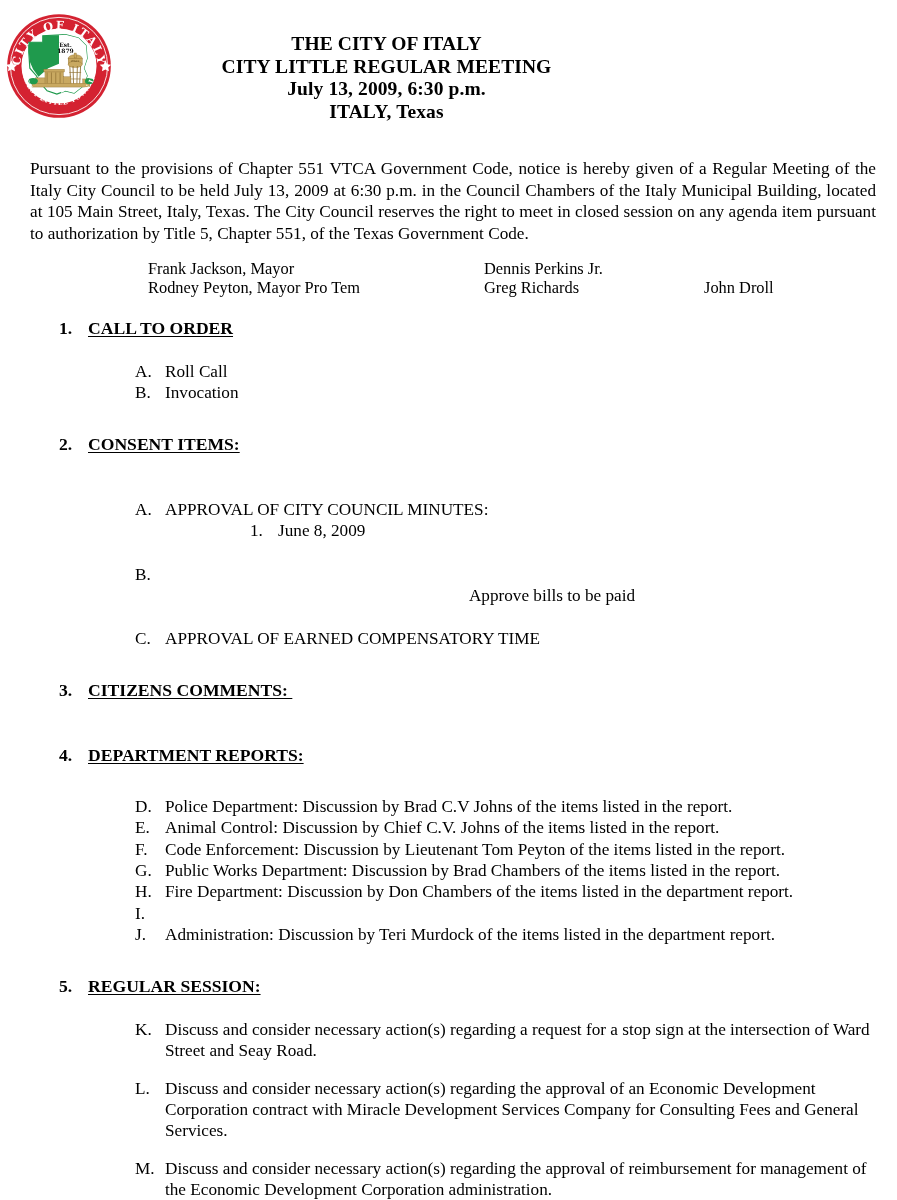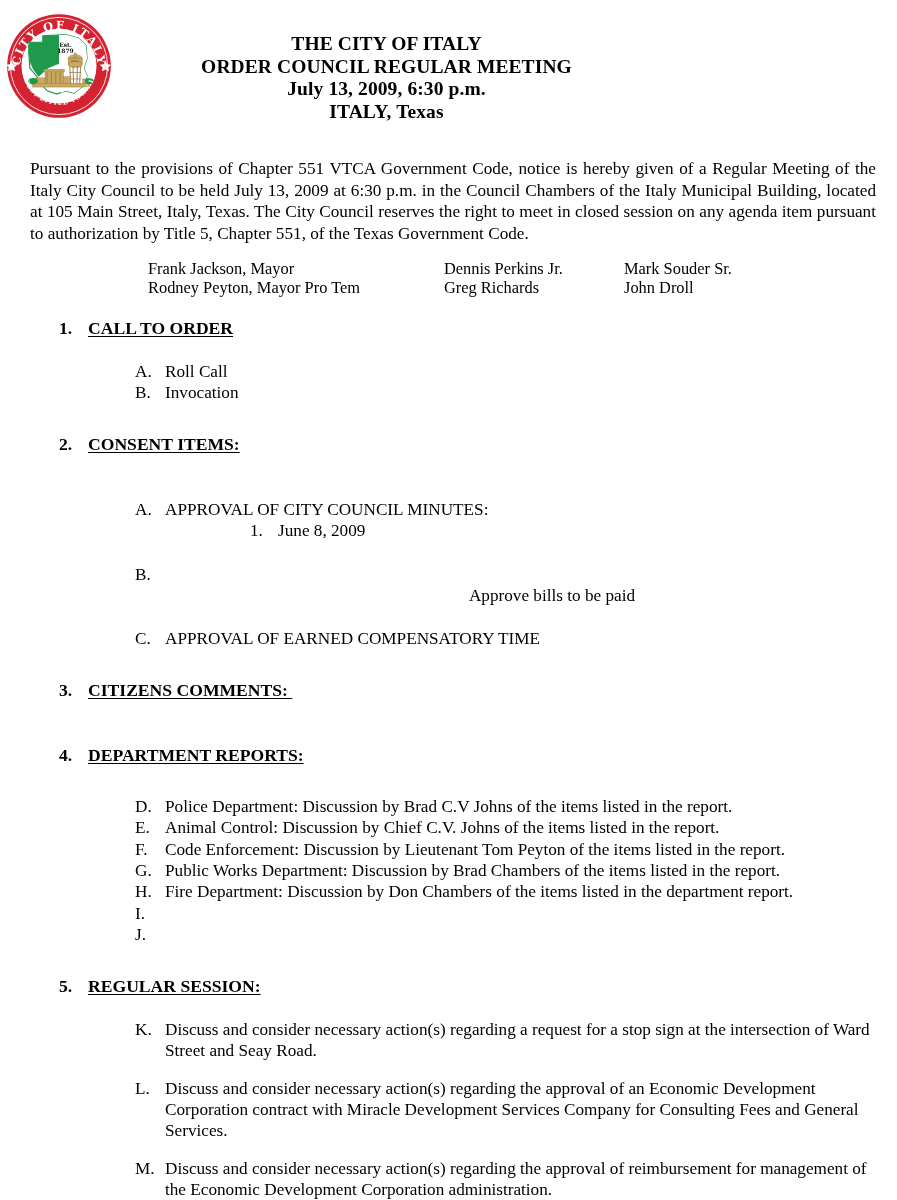--- a/index.html
+++ b/index.html
@@ -63,21 +63,21 @@
 
   
   .council {
     position: absolute;
     left: 148px;
     top: 259px;
     width: 700px;
     font-size: 16.4px;
     line-height: 19.4px;
   }
-  .council .row { display: flex; white-space: nowrap; }
+  .council .row { display: flex; white-space: nowrap; gap: 40px; }
   .council .c1 { width: 296px; flex: 0 0 296px; }
   .council .c2 { width: 180px; flex: 0 0 180px; }
   .council .c3 { flex: 1 1 auto; }
 
   
   .agenda {
     position: absolute;
     left: 0;
     top: 318px;
     width: 897px;
@@ -194,32 +194,31 @@
 
       <g fill="#FFFFFF">
         <path d="M12,100 l3.2,6.6 7.3,1 -5.3,5.1 1.3,7.2 -6.5,-3.4 -6.5,3.4 1.3,-7.2 -5.3,-5.1 7.3,-1 z" transform="translate(0,-10)"></path>
         <path d="M188,100 l3.2,6.6 7.3,1 -5.3,5.1 1.3,7.2 -6.5,-3.4 -6.5,3.4 1.3,-7.2 -5.3,-5.1 7.3,-1 z" transform="translate(-2,-10)"></path>
       </g>
     </svg>
   </div>
 
   <div class="header">
     <span class="ln">THE CITY OF ITALY</span>
-    <span class="ln"><span>ORDER COUNCIL </span><span class="u">REGULAR</span><span> MEETING</span></span>
+    <span class="ln"><span>CITY LITTLE </span><span class="u">REGULAR</span><span> MEETING</span></span>
     <span class="ln">July 13, 2009, 6:30 p.m.</span>
     <span class="ln">ITALY, Texas</span>
   </div>
 
   <div class="notice">Pursuant to the provisions of Chapter 551 VTCA Government Code, notice is hereby given of a Regular Meeting of the Italy City Council to be held July 13, 2009 at 6:30 p.m. in the Council Chambers of the Italy Municipal Building, located at 105 Main Street, Italy, Texas.  The City Council reserves the right to meet in closed session on any agenda item pursuant to authorization by Title 5, Chapter 551, of the Texas Government Code.</div>
 
   <div class="council">
     <div class="row">
       <span class="c1">Frank Jackson, Mayor</span>
       <span class="c2">Dennis Perkins Jr.</span>
-      <span class="c3">Mark Souder Sr.</span>
     </div>
     <div class="row">
       <span class="c1">Rodney Peyton, Mayor Pro Tem</span>
       <span class="c2">Greg Richards</span>
       <span class="c3">John Droll</span>
     </div>
   </div>
 
   <div class="agenda">
 
@@ -295,20 +294,21 @@
     </div>
     <div class="item">
       <span class="mk">H.</span>
       <span class="tx">Fire Department:  Discussion by Don Chambers of the items listed in the department report.</span>
     </div>
     <div class="item">
       <span class="mk">I.</span>
     </div>
     <div class="item">
       <span class="mk">J.</span>
+      <span class="tx">Administration:  Discussion by Teri Murdock of the items listed in the department report.</span>
     </div>
 
     <div class="gap-xl"></div>
 
     <div class="sec">
       <span class="num">5.</span>
       <span class="ttl">REGULAR SESSION:</span>
     </div>
     <div class="gap-l"></div>
     <div class="item">

